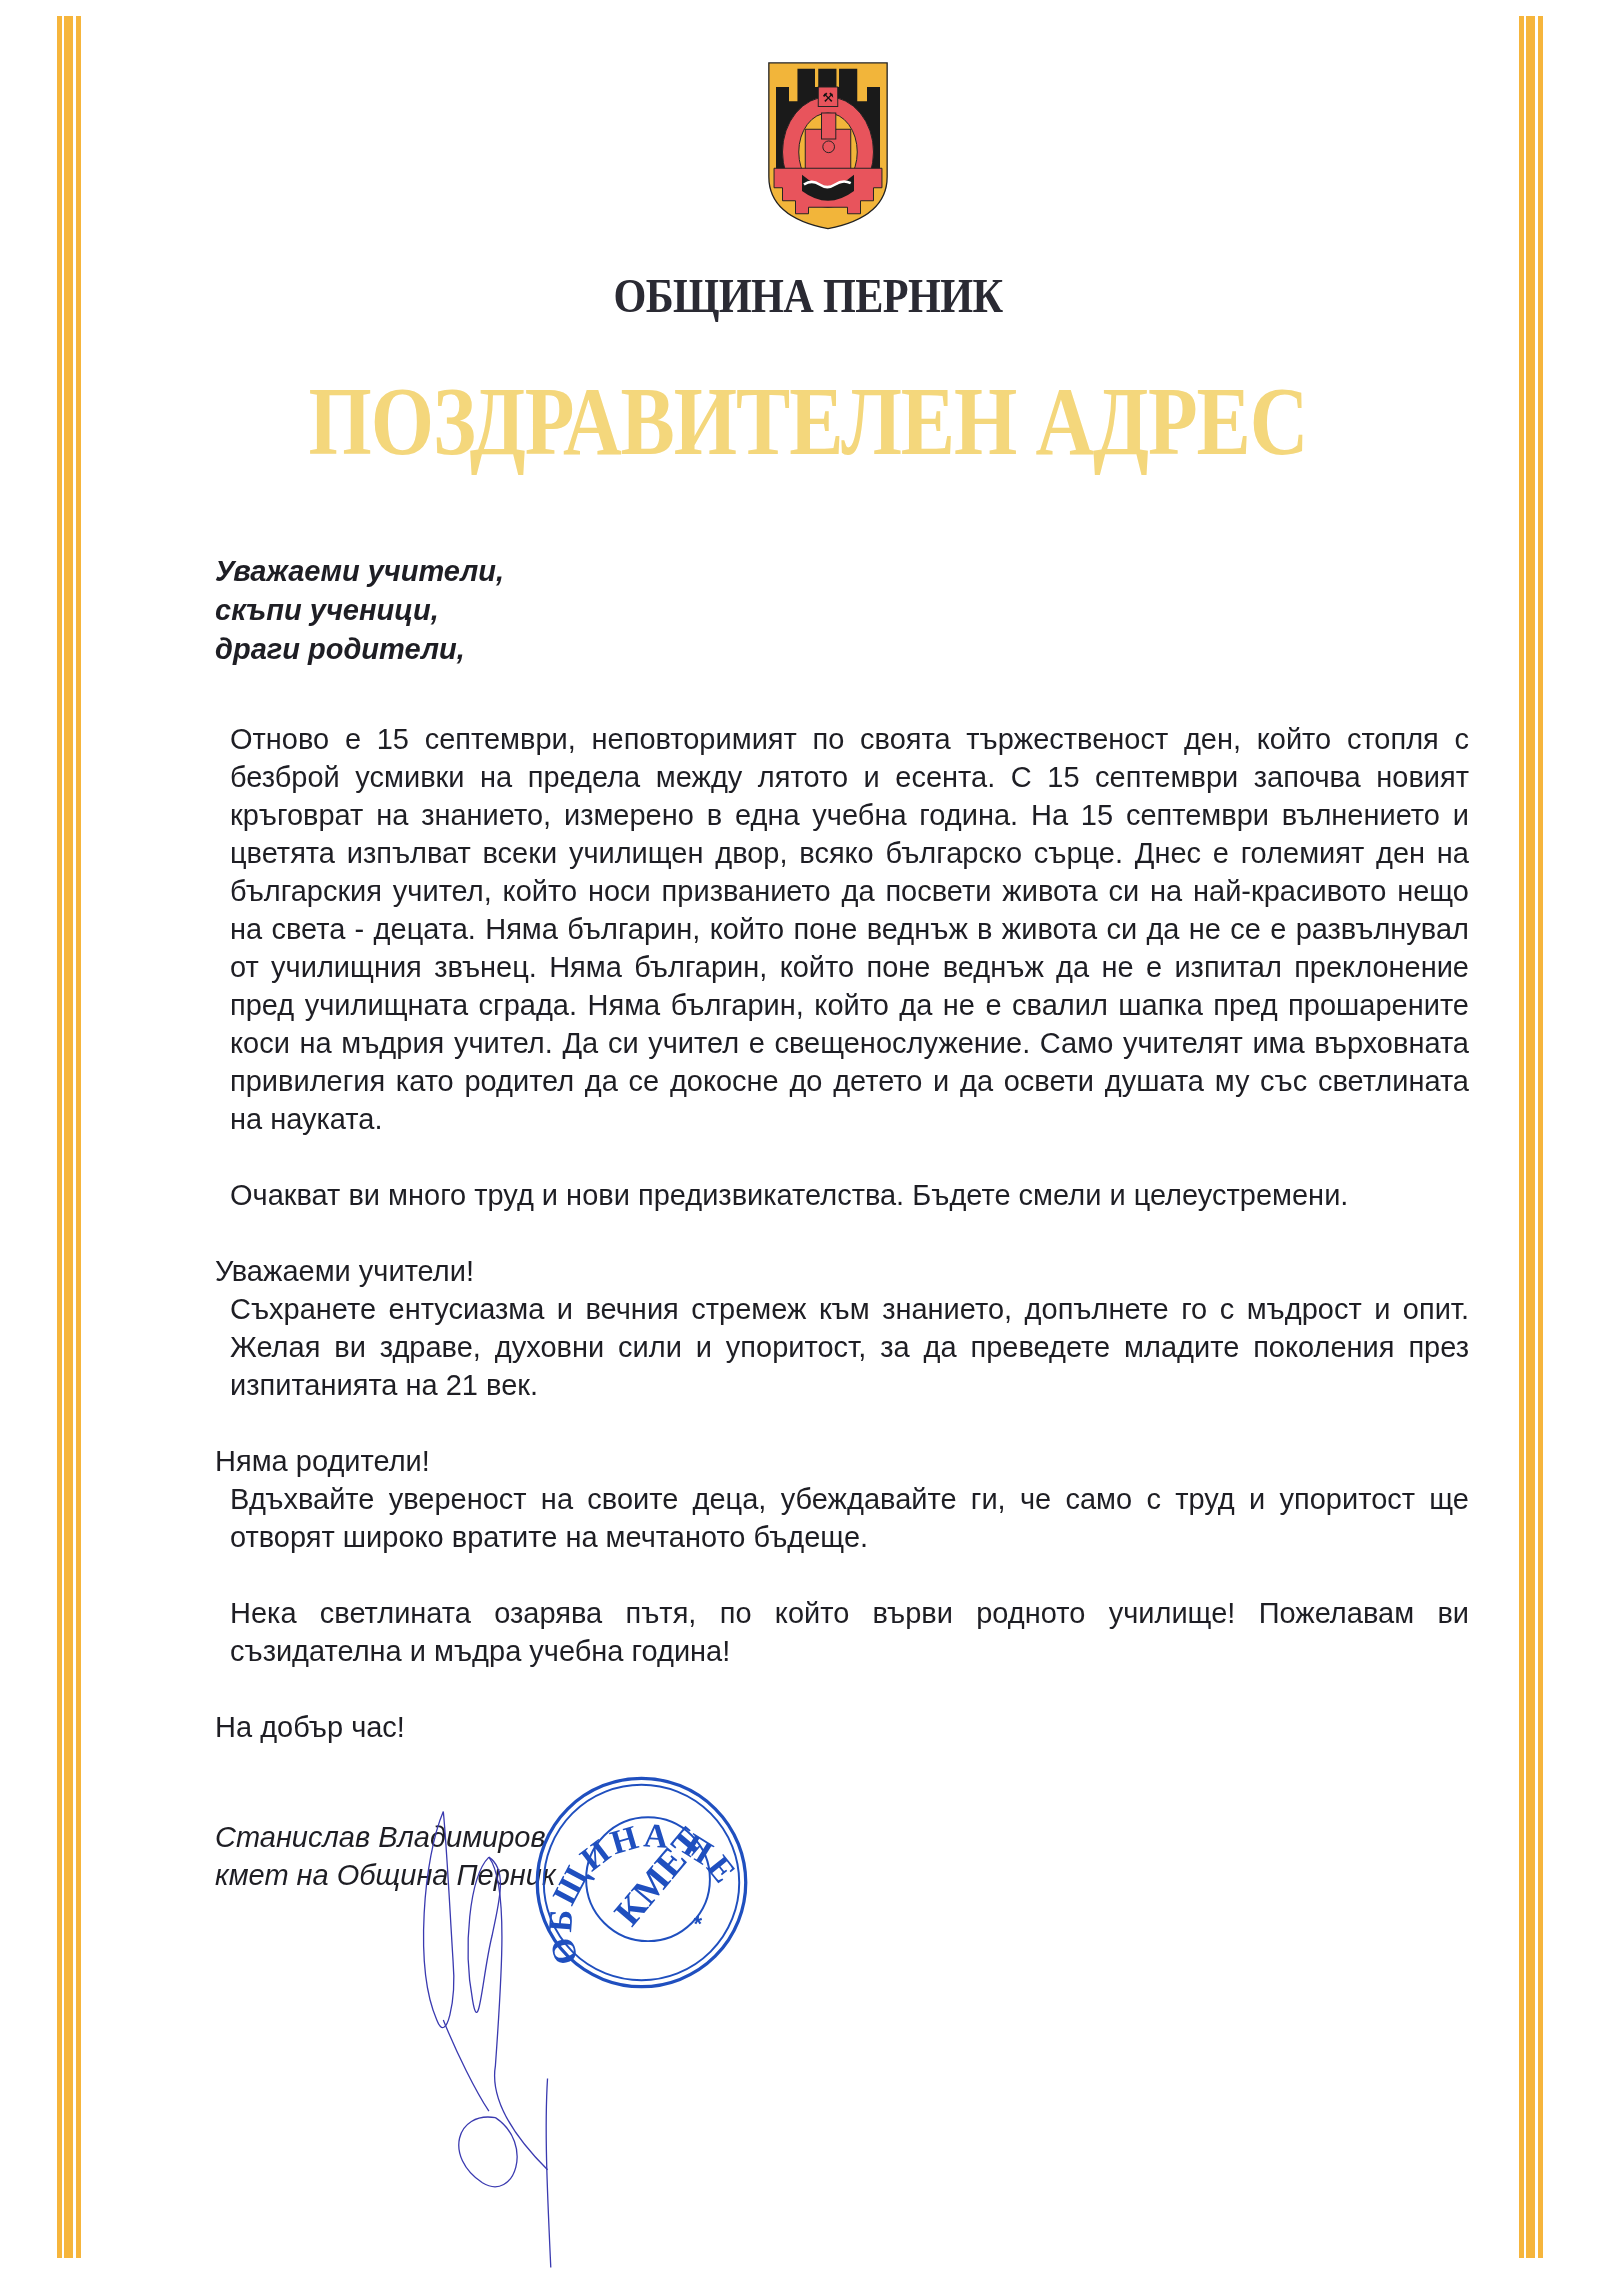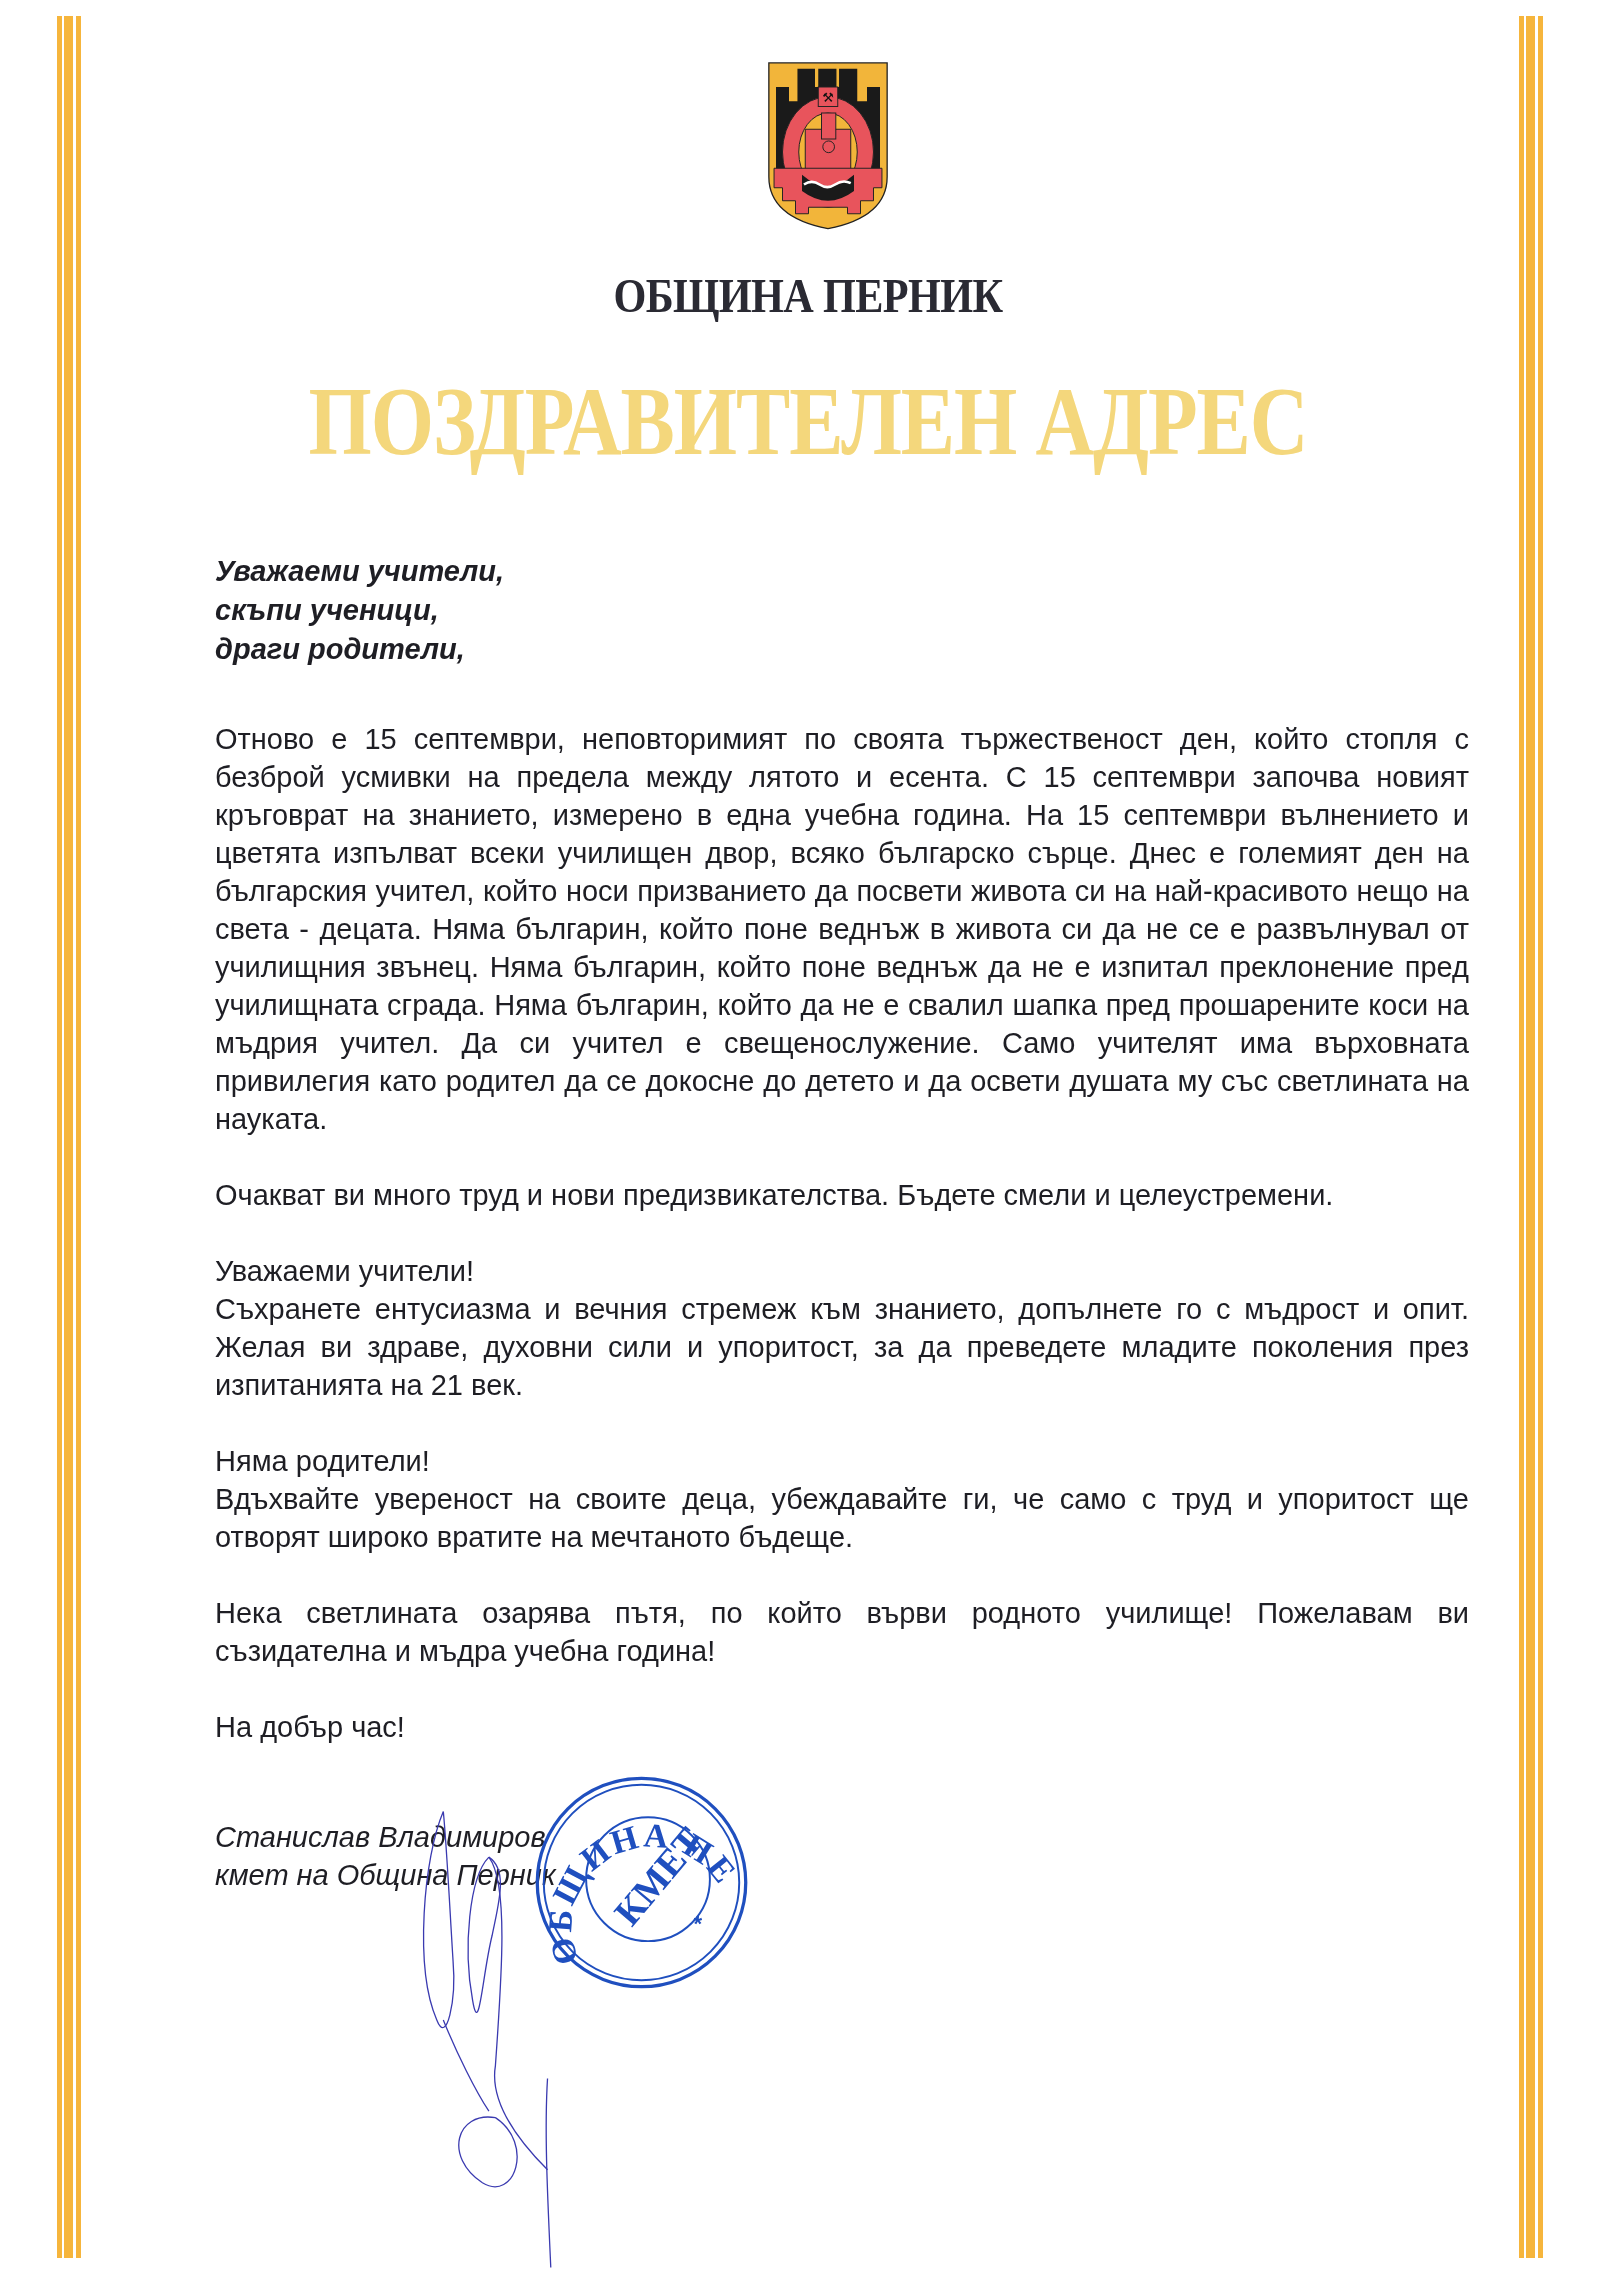--- a/index.html
+++ b/index.html
@@ -4,21 +4,21 @@
 <style>
   html, body { margin: 0; padding: 0; background: #ffffff; }
   body { width: 1616px; height: 2284px; position: relative; overflow: hidden; font-family: "Liberation Sans", sans-serif; color: #1e1e24; }
   .stripe { position: absolute; top: 16.3px; height: 2242px; background: #f6b53c; }
   .crest { position: absolute; left: 766px; top: 61px; width: 124px; height: 169px; }
   .org-title { position: absolute; left: 0; width: 1616px; top: 268px; text-align: center; font-family: "Liberation Serif", serif; font-weight: bold; font-size: 48px; color: #2a2a33; letter-spacing: -0.7px; transform: scaleX(0.88); transform-origin: center; }
   .doc-title { position: absolute; left: 0; width: 1616px; top: 365px; text-align: center; font-family: "Liberation Serif", serif; font-weight: bold; font-size: 98px; color: #f4d77c; letter-spacing: -1.3px; transform: scaleX(0.83); transform-origin: center; }
   .content { position: absolute; left: 215px; top: 552px; width: 1254px; font-size: 29px; line-height: 38px; }
   .salutation { font-weight: bold; font-style: italic; line-height: 39px; }
   .salutation div { white-space: nowrap; }
-  .para { text-align: justify; text-align-last: left; }
+  .para { text-align: justify; text-align-last: left; margin-left: 15px; }
   .spacer { height: 38px; }
   .spacer-lg { height: 51px; }
   .signature-block { font-style: italic; }
   .stamp { position: absolute; left: 534px; top: 1775px; width: 215px; height: 215px; }
   .sig { position: absolute; left: 417px; top: 1805px; width: 235px; height: 469px; }
 </style>
 </head>
 <body>
 
 <div class="stripe" style="left:57px;width:4.6px;"></div>

